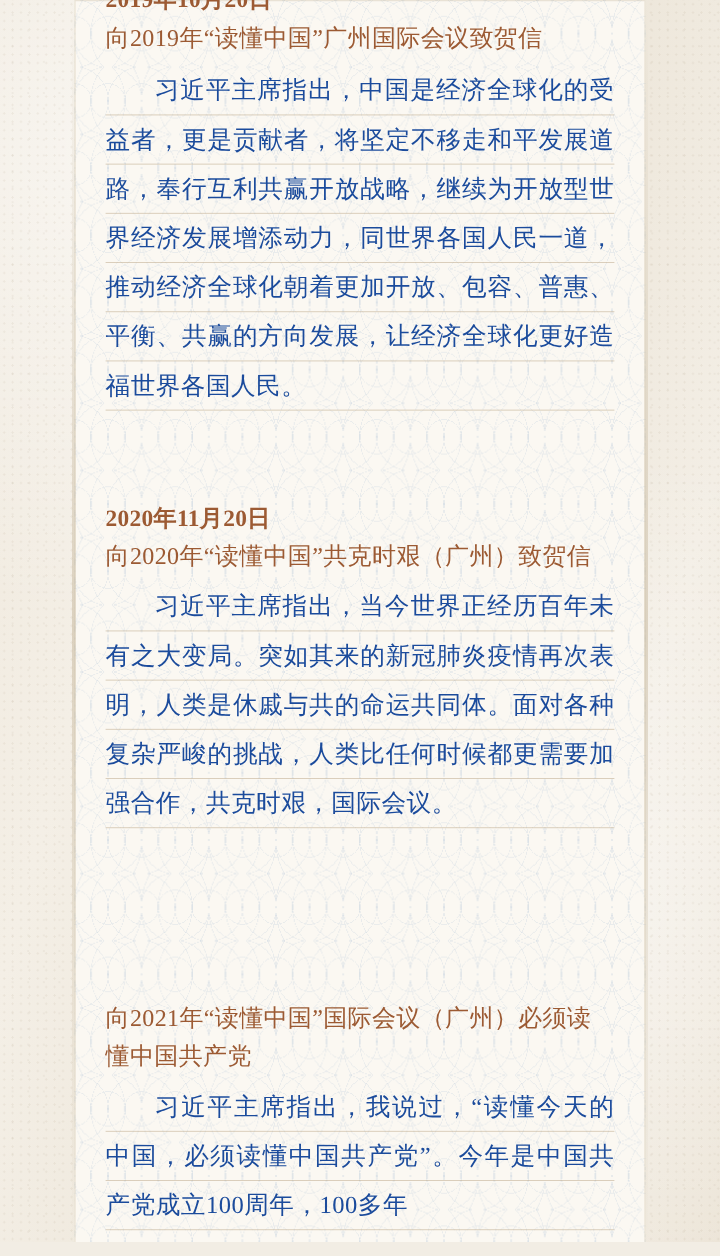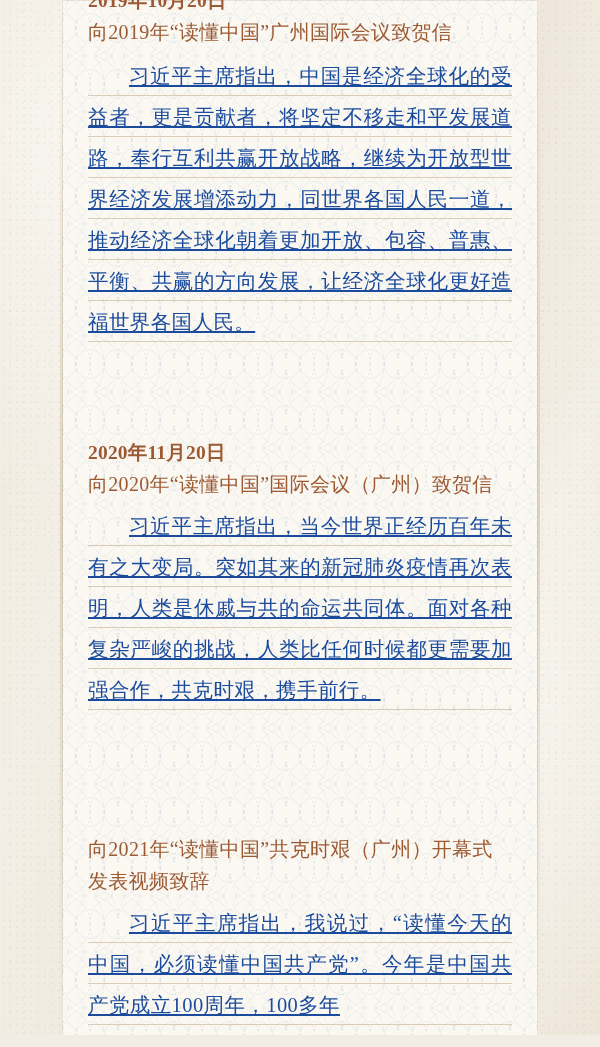--- a/index.html
+++ b/index.html
@@ -100,51 +100,50 @@
     letter-spacing: 0.4px;
   }
   .entry-body.dashed {
     background-image: repeating-linear-gradient(
         to bottom,
         rgba(0,0,0,0) 0px,
         rgba(0,0,0,0) 39px,
         rgba(190,170,140,0.55) 39px,
         rgba(190,170,140,0.55) 40px);
     background-size: 100% 41px;
-    text-decoration: underline;
   }
 
   
   #entry-2019 { position: absolute; left: 26px; top: -14px; width: 424px; }
   #entry-2019 .entry-body { margin-top: 8px; }
 
-  #entry-2020 { position: absolute; left: 26px; top: 418px; width: 424px; margin-top: 20px; }
+  #entry-2020 { position: absolute; left: 26px; top: 418px; width: 424px; }
   #entry-2021 { position: absolute; left: 26px; top: 833px; width: 424px; }
 </style>
 </head>
 <body>
 
 <div id="page">
   <div class="panel"></div>
   <div class="edge-left"></div>
   <div class="edge-right"></div>
 
   <div class="content">
 
     <div class="entry" id="entry-2019">
       <div class="entry-date">2019年10月20日</div>
       <div class="entry-title">向2019年“读懂中国”广州国际会议致贺信</div>
       <div class="entry-body dashed">习近平主席指出，中国是经济全球化的受益者，更是贡献者，将坚定不移走和平发展道路，奉行互利共赢开放战略，继续为开放型世界经济发展增添动力，同世界各国人民一道，推动经济全球化朝着更加开放、包容、普惠、平衡、共赢的方向发展，让经济全球化更好造福世界各国人民。</div>
     </div>
 
     <div class="entry" id="entry-2020">
       <div class="entry-date">2020年11月20日</div>
-      <div class="entry-title">向2020年“读懂中国”国际会议（广州）致贺信</div>
-      <div class="entry-body dashed">习近平主席指出，当今世界正经历百年未有之大变局。突如其来的新冠肺炎疫情再次表明，人类是休戚与共的命运共同体。面对各种复杂严峻的挑战，人类比任何时候都更需要加强合作，共克时艰，携手前行。</div>
+      <div class="entry-title">向2020年“读懂中国”共克时艰（广州）致贺信</div>
+      <div class="entry-body dashed">习近平主席指出，当今世界正经历百年未有之大变局。突如其来的新冠肺炎疫情再次表明，人类是休戚与共的命运共同体。面对各种复杂严峻的挑战，人类比任何时候都更需要加强合作，共克时艰，国际会议。</div>
     </div>
 
     <div class="entry" id="entry-2021">
-      <div class="entry-title">向2021年“读懂中国”共克时艰（广州）开幕式发表视频致辞</div>
+      <div class="entry-title">向2021年“读懂中国”国际会议（广州）必须读懂中国共产党</div>
       <div class="entry-body dashed">习近平主席指出，我说过，“读懂今天的中国，必须读懂中国共产党”。今年是中国共产党成立100周年，100多年</div>
     </div>
 
   </div>
 </div>
 
 </body></html>

